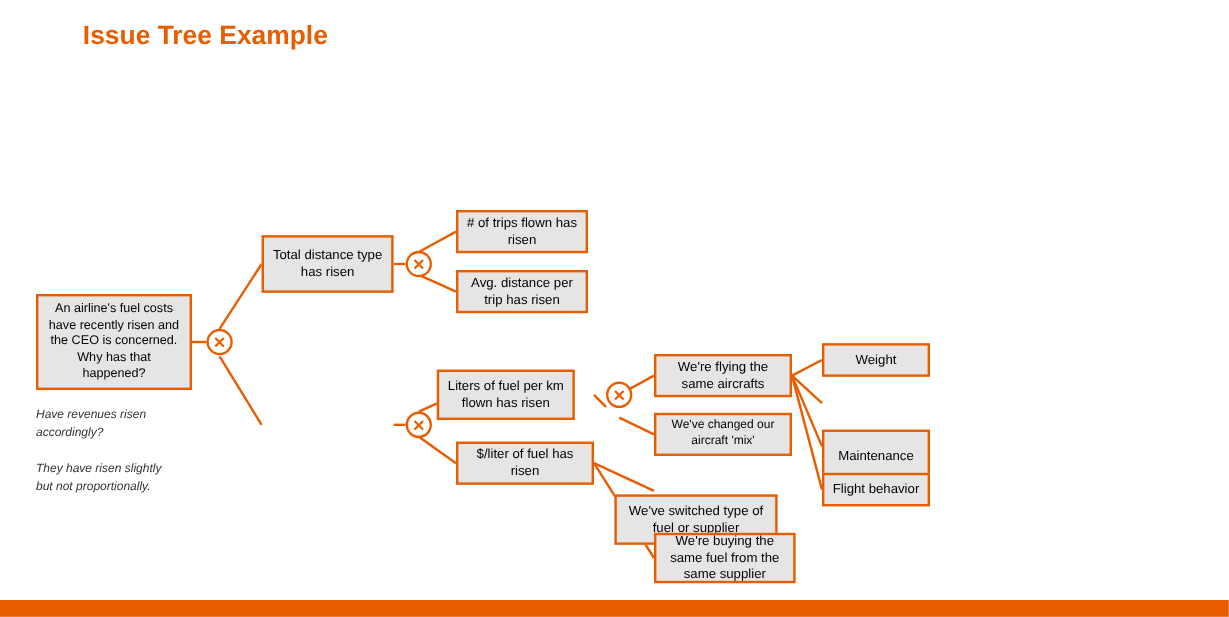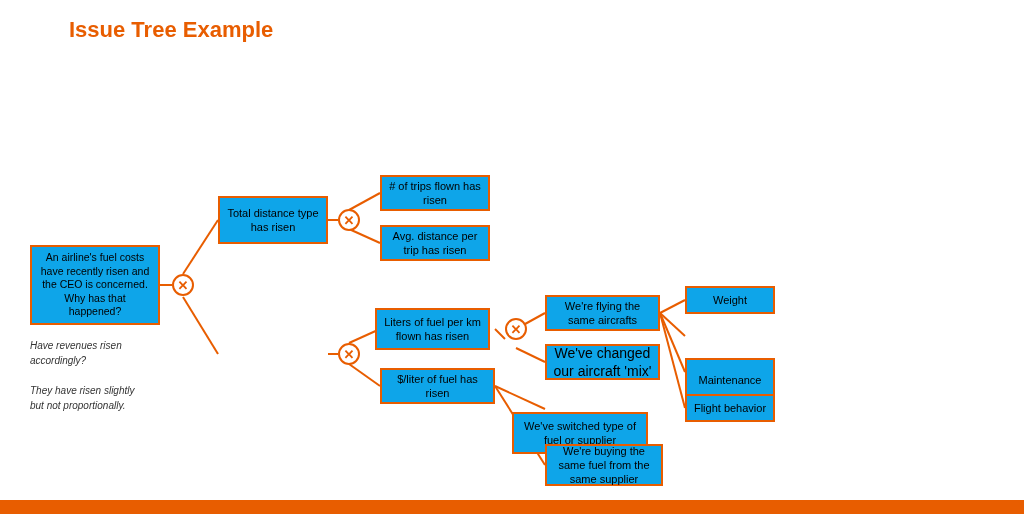--- a/index.html
+++ b/index.html
@@ -26,21 +26,21 @@
       top: 90px;
       left: 0;
       width: 1024px;
       height: 424px;
     }
 
     
     .node-box {
       position: absolute;
       border: 2px solid #e85d00;
-      background: #0ea5e9;
+      background: #e5e5e5;
       text-align: center;
       font-size: 11px;
       line-height: 1.3;
       display: flex;
       align-items: center;
       justify-content: center;
       padding: 4px 6px;
     }
 
     
@@ -156,35 +156,35 @@
   <div class="x-circle" style="left:338px;top:253px;">✕</div>
 
   <div class="node-box" style="left:380px;top:85px;width:110px;height:36px;font-size:11px;">
     <span># of trips flown has risen</span>
   </div>
 
   <div class="node-box" style="left:380px;top:135px;width:110px;height:36px;font-size:11px;">
     <span>Avg. distance per trip has risen</span>
   </div>
 
-  <div class="node-box" style="left:375px;top:218px;width:115px;height:42px;font-size:11px;">
+  <div class="node-box" style="left:364px;top:218px;width:115px;height:42px;font-size:11px;">
     <span>Liters of fuel per km flown has risen</span>
   </div>
 
   <div class="node-box" style="left:380px;top:278px;width:115px;height:36px;font-size:11px;">
     <span>$/liter of fuel has risen</span>
   </div>
 
   <div class="x-circle" style="left:505px;top:228px;">✕</div>
 
   <div class="node-box" style="left:545px;top:205px;width:115px;height:36px;font-size:11px;">
     <span>We're flying the same aircrafts</span>
   </div>
 
-  <div class="node-box" style="left:545px;top:254px;width:115px;height:36px;font-size:14px;">
+  <div class="node-box" style="left:545px;top:254px;width:115px;height:36px;font-size:10px;align-items:flex-end;">
     <span>We've changed our aircraft 'mix'</span>
   </div>
 
   <div class="node-box" style="left:512px;top:298px;width:136px;height:42px;font-size:11px;margin-top:24px;">
     <span>We've switched type of fuel or supplier</span>
   </div>
 
   <div class="node-box" style="left:545px;top:354px;width:118px;height:42px;font-size:11px;">
     <span>We're buying the same fuel from the same supplier</span>
   </div>

